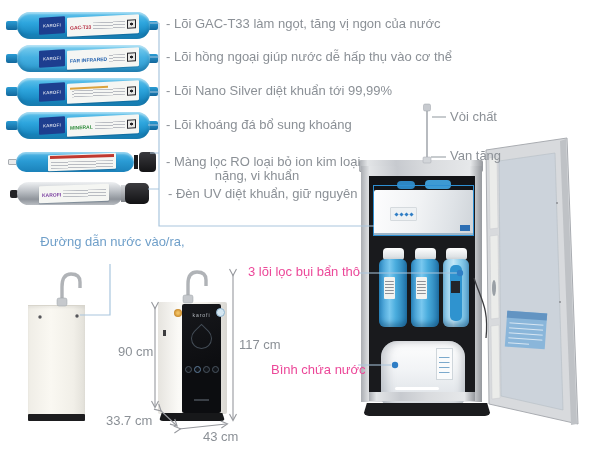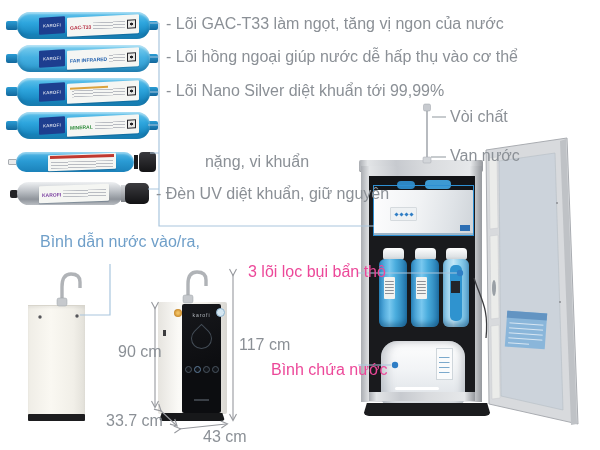--- a/index.html
+++ b/index.html
@@ -1,19 +1,19 @@
 <!DOCTYPE html>
 <html><head>
 <meta charset="utf-8">
 <style>
   html,body{margin:0;padding:0}
   body{width:600px;height:450px;position:relative;background:#ffffff;
        font-family:"Liberation Sans",sans-serif;overflow:hidden}
   .abs{position:absolute;box-sizing:border-box}
-  .txt{position:absolute;color:#8b9096;font-size:16px;line-height:14px;white-space:nowrap}
+  .txt{position:absolute;color:#8b9096;font-size:13px;line-height:14px;white-space:nowrap}
   .txt.blue{color:#ec4899}
   .txt.blue2{color:#6f9fc9}
   .center{text-align:center}
   .l2{display:block;text-align:center;white-space:nowrap}
 
   
   .cart-body{border-radius:13px;
     background:linear-gradient(180deg,#63c4ec 0%,#2ea6de 40%,#1887c0 82%,#2196cd 100%);
     box-shadow:inset 0 2px 2px rgba(255,255,255,.45), inset 0 -3px 4px rgba(8,70,110,.35)}
   .cart-body.light{background:linear-gradient(180deg,#7fd0f0 0%,#46b1e2 45%,#2a97cd 100%)}
@@ -265,33 +265,35 @@
     <line x1="233" y1="274" x2="233" y2="419" marker-start="url(#ah)" marker-end="url(#ah)"></line>
     <line x1="160" y1="410" x2="176" y2="425" marker-start="url(#ah)" marker-end="url(#ah)"></line>
     <line x1="179" y1="429" x2="226" y2="424" marker-start="url(#ah)" marker-end="url(#ah)"></line>
   </g>
 </svg>
 
 <div class="txt" style="left:166px;top:17px;width:290px">- Lõi GAC-T33 làm ngọt, tăng vị ngon của nước</div>
 <div class="txt" style="left:166px;top:50px;width:290px">- Lõi hồng ngoại giúp nước dễ hấp thụ vào cơ thể</div>
 <div class="txt" style="left:166px;top:84px;width:240px">- Lõi Nano Silver diệt khuẩn tới 99,99%</div>
 <div class="txt" style="left:166px;top:118px;width:178px">
+  <span>- Lõi khoáng đá bổ sung khoáng</span>
 </div>
 <div class="txt" style="left:166px;top:155px;width:182px">
+  <span>- Màng lọc RO loại bỏ ion kim loại</span>
   <span class="l2">nặng, vi khuẩn</span>
 </div>
-<div class="txt" style="left:156px;top:187px;width:170px">
+<div class="txt" style="left:168px;top:187px;width:170px">
   <span>- Đèn UV diệt khuẩn, giữ nguyên</span>
 </div>
 
 <div class="txt" style="left:450px;top:110px">Vòi chất</div>
-<div class="txt" style="left:450px;top:149px">Van nước</div>
+<div class="txt" style="left:450px;top:149px">Van tăng</div>
 <div class="txt blue" style="left:248px;top:265px">3 lõi lọc bụi bẩn thô</div>
 <div class="txt blue" style="left:271px;top:363px">Bình chứa nước</div>
 
 <div class="txt blue2 center" style="left:40px;top:235px;width:145px;white-space:normal">
-  <span style="display:block;white-space:nowrap">Bình dẫn nước vào/ra,</span>
+  <span style="display:block;white-space:nowrap">Đường dẫn nước vào/ra,</span>
 </div>
 
 <div class="txt" style="left:118px;top:345px;width:34px;text-align:right">90 cm</div>
 <div class="txt" style="left:239px;top:338px">117 cm</div>
 <div class="txt" style="left:106px;top:414px">33.7 cm</div>
 <div class="txt" style="left:203px;top:430px">43 cm</div>
 
 </body></html>

